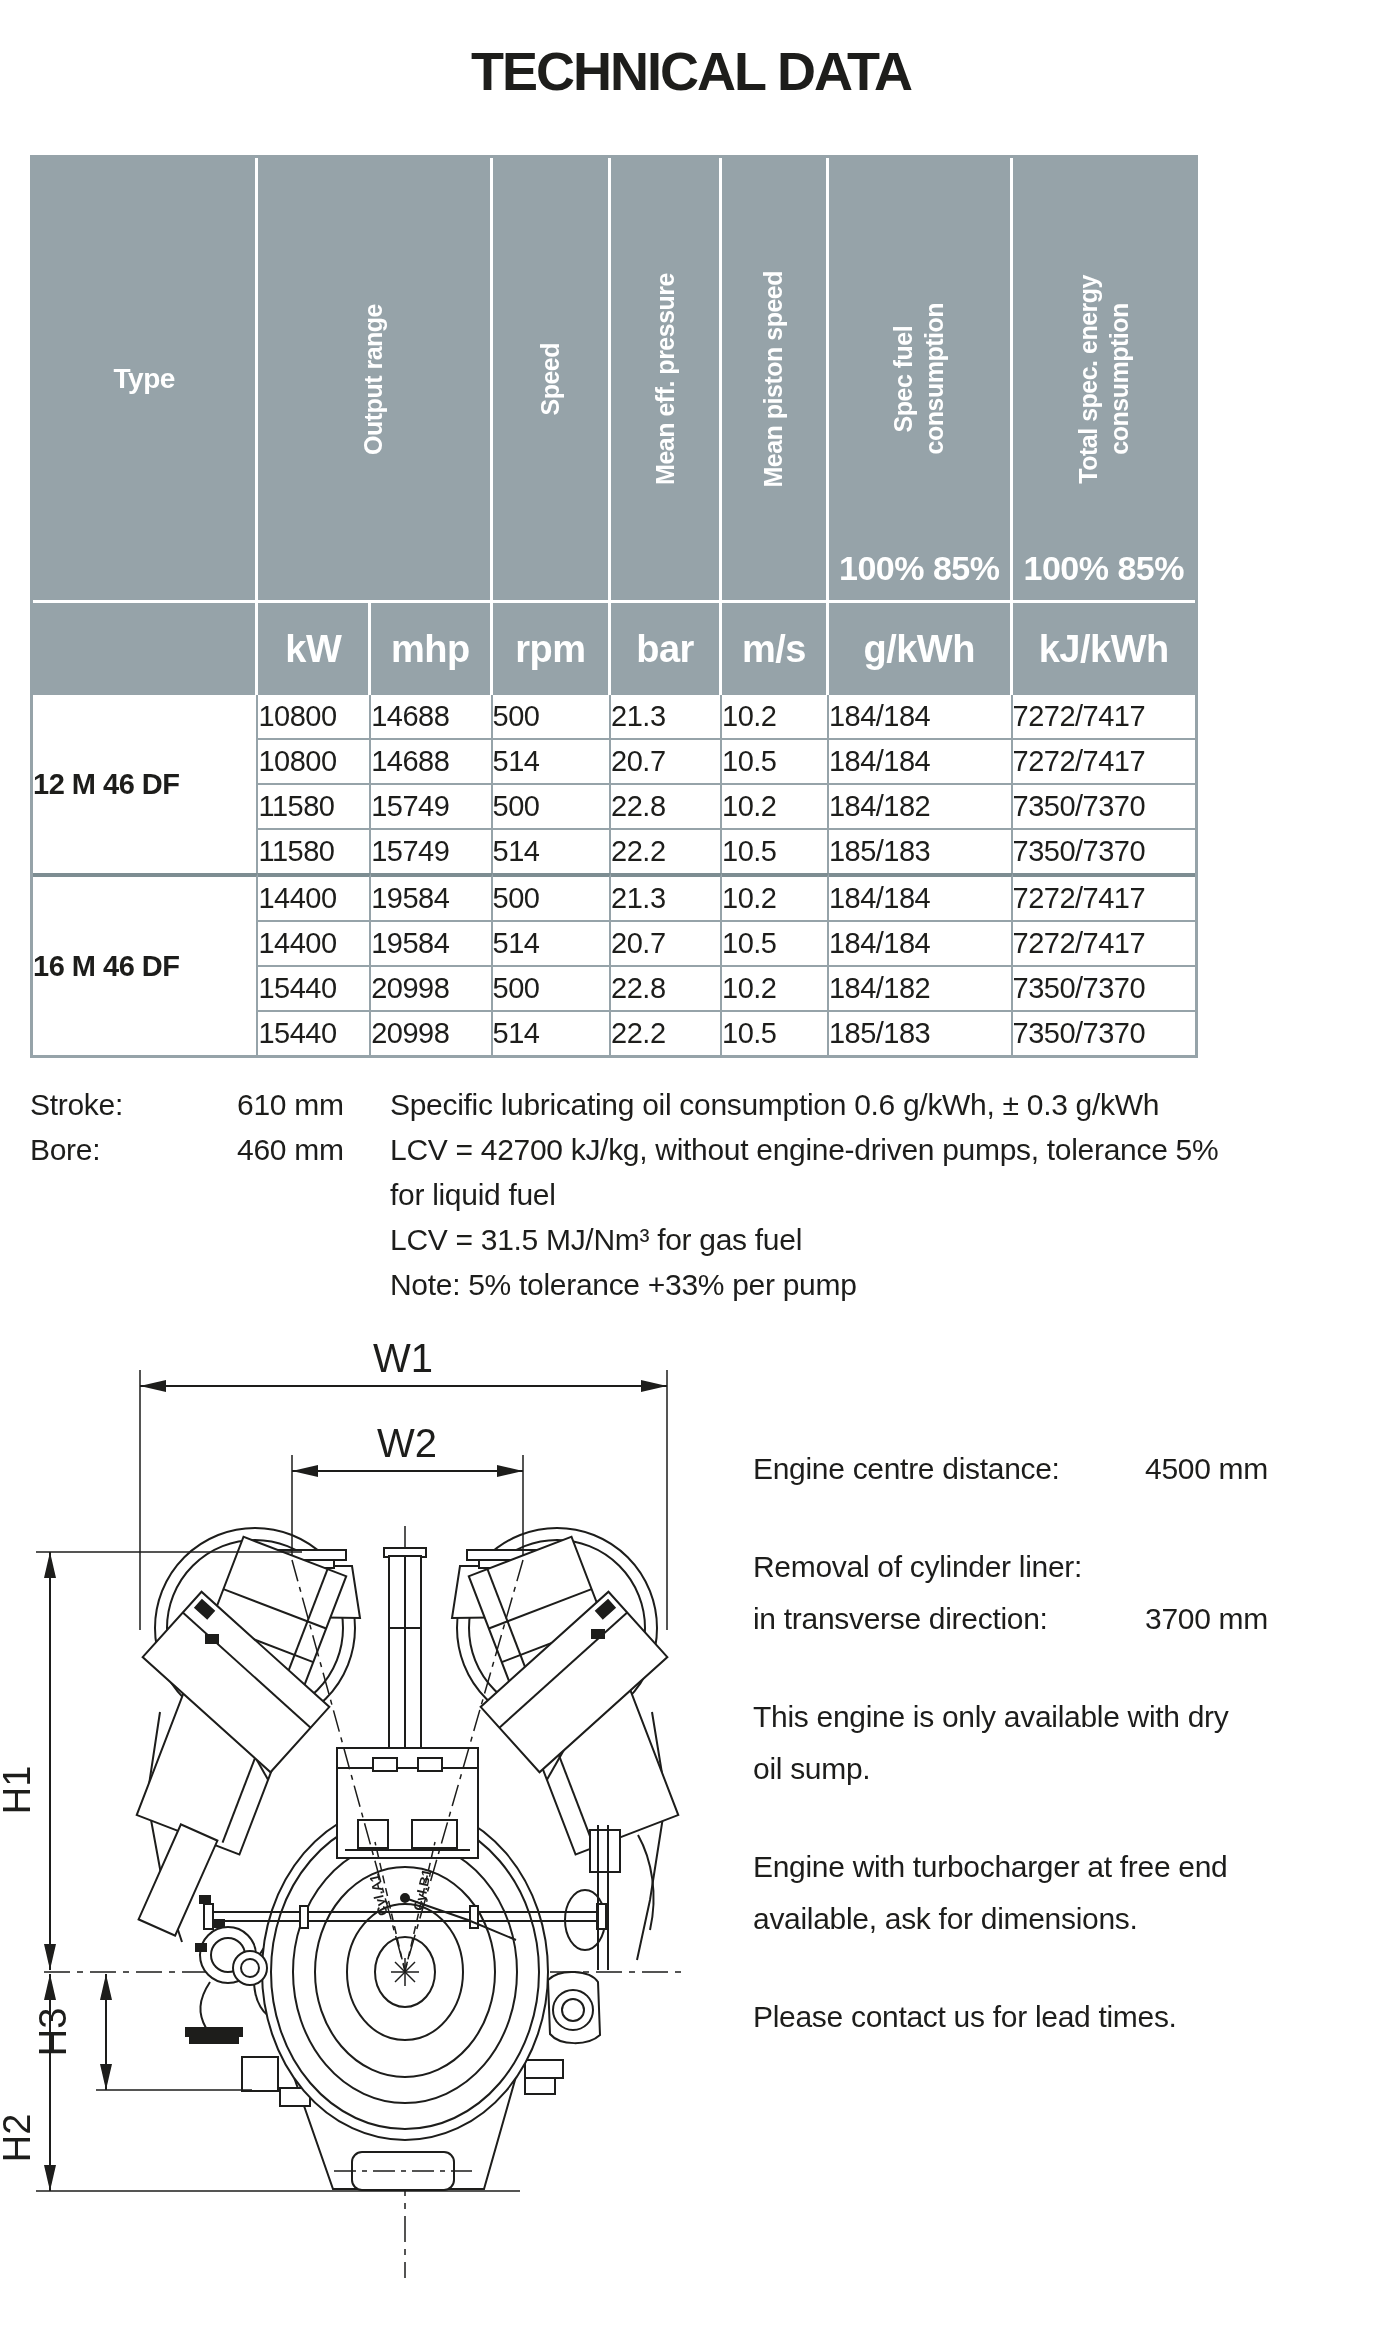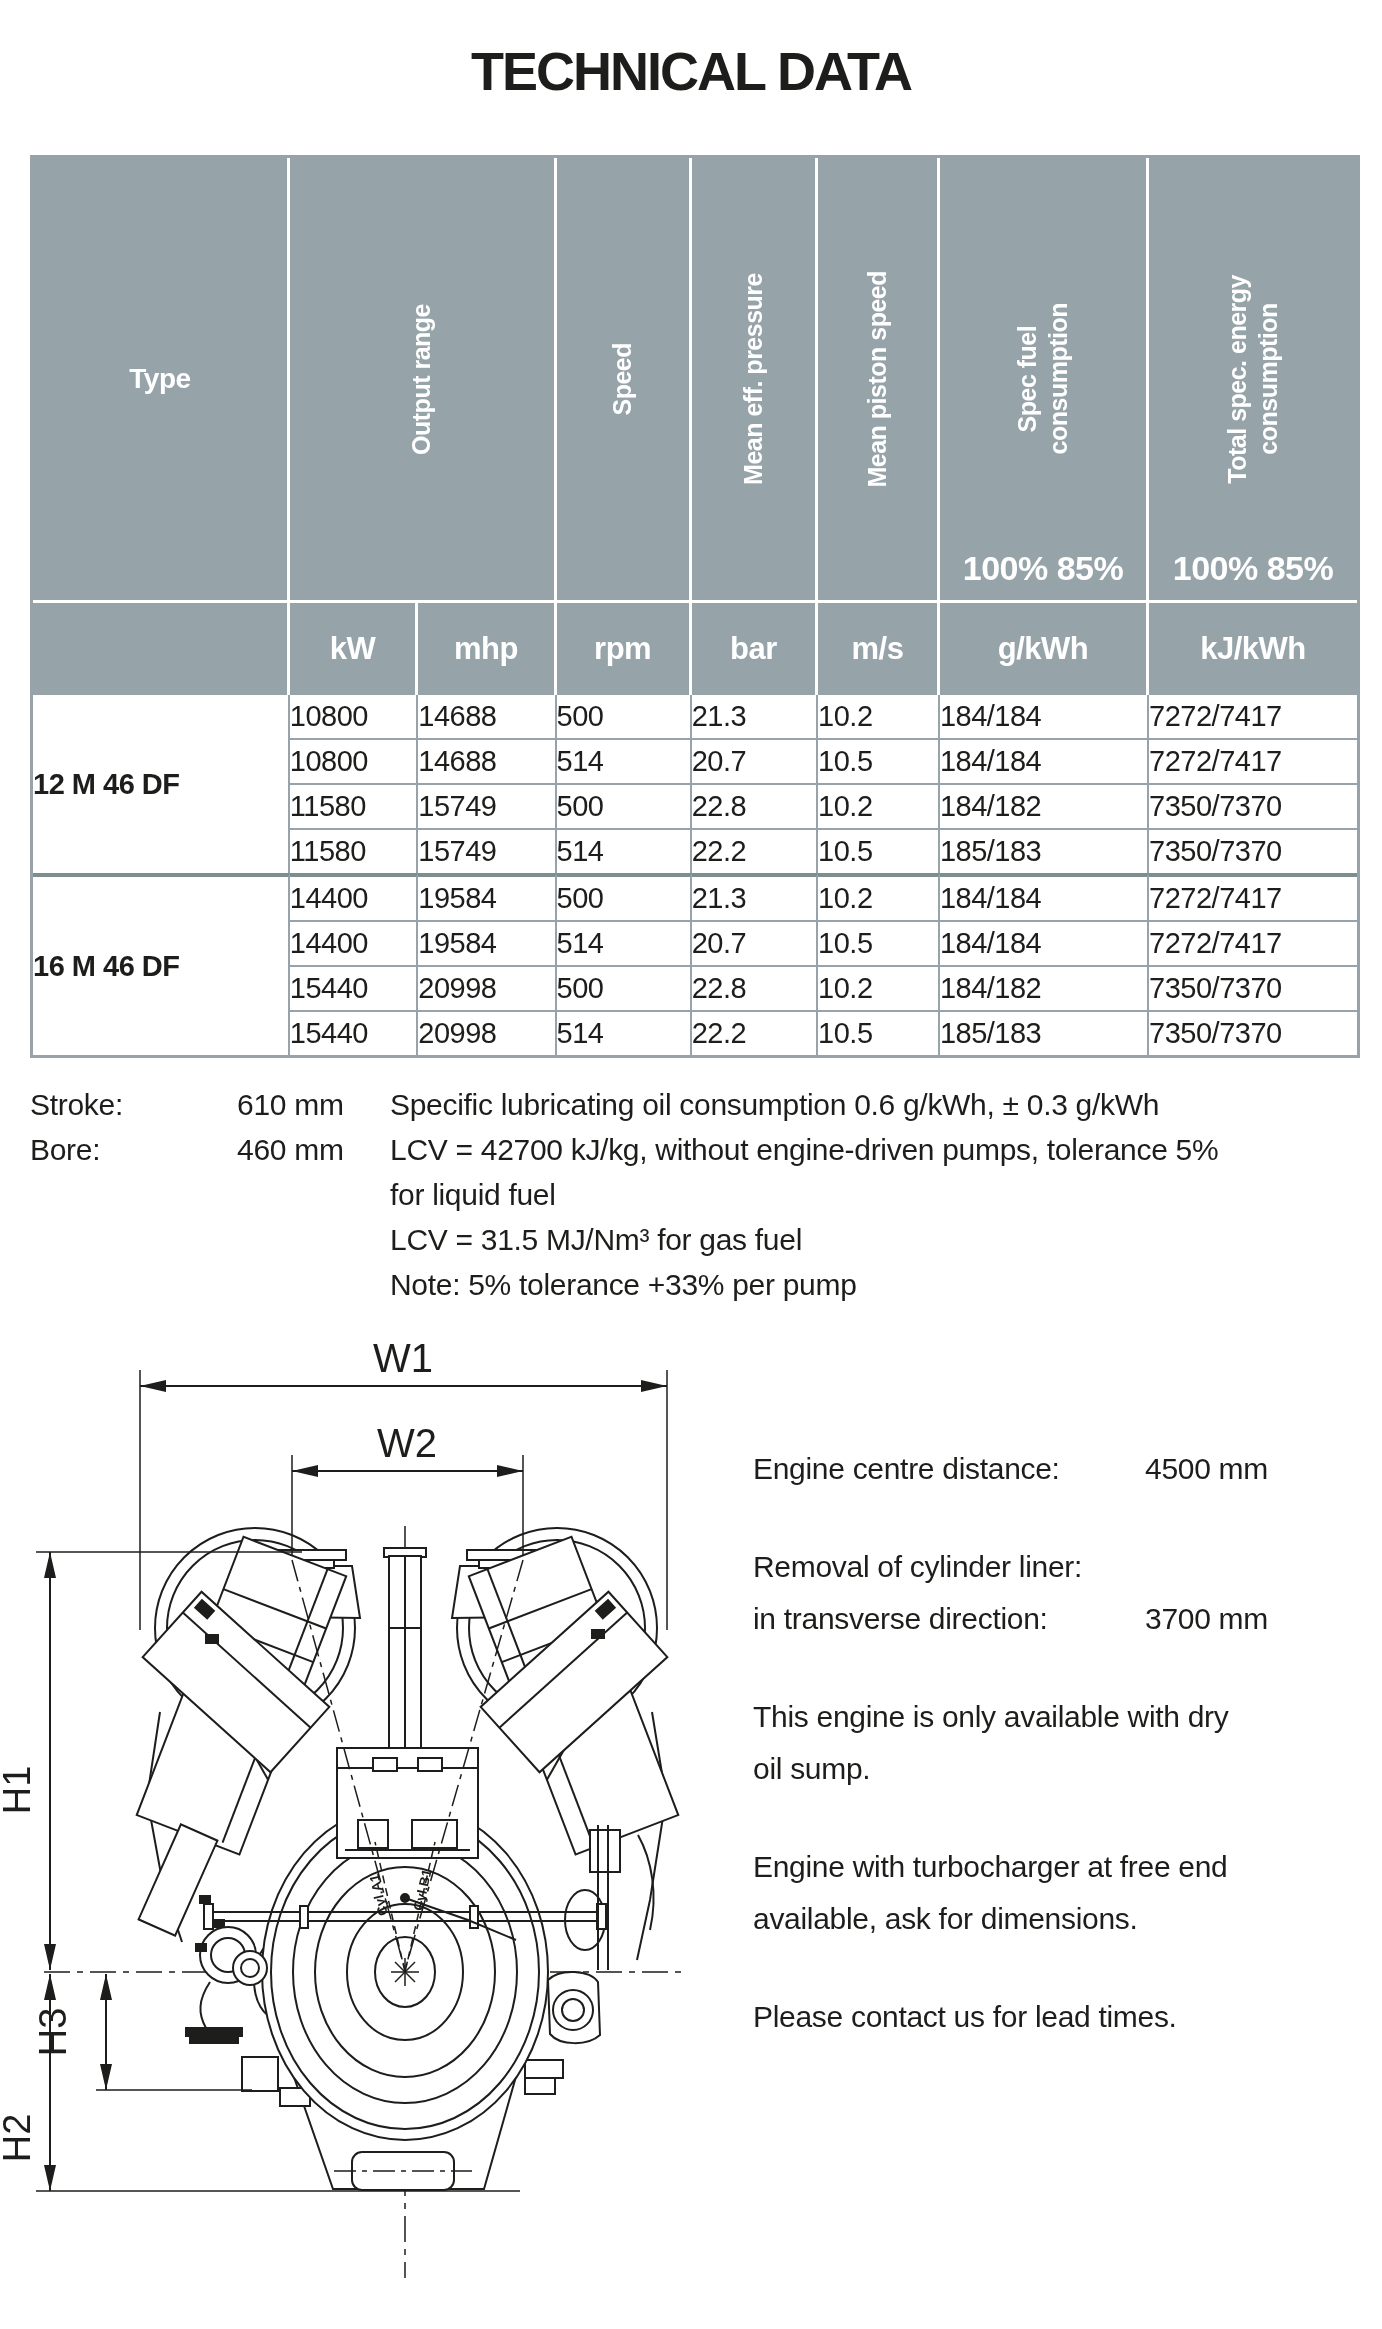--- a/index.html
+++ b/index.html
@@ -7,30 +7,30 @@
     position:relative;width:1382px;height:2329px;background:#ffffff;
     font-family:"Liberation Sans",sans-serif;color:#1d1d1b;overflow:hidden;
   }
   
   .title{
     position:absolute;top:40px;left:0;width:100%;text-align:center;
     font-size:54px;font-weight:bold;letter-spacing:-2px;color:#1d1d1b;
   }
   
   .table-wrap{
-    position:absolute;left:30px;top:155px;width:1330px;box-sizing:border-box;
+    position:absolute;left:30px;top:155px;width:1168px;box-sizing:border-box;
     border:3px solid #96a3a9;
   }
   table.tech{border-collapse:separate;border-spacing:0;width:100%;table-layout:fixed;}
   table.tech th{
     background:#96a3a9;color:#fff;font-weight:bold;padding:0;vertical-align:middle;
   }
   th.hsep{border-right:3px solid #fff;}
   tr.tallrow th{border-bottom:3px solid #fff;height:442px;position:relative;}
-  tr.unitsrow th{height:92px;font-size:31px;letter-spacing:-0.5px;}
+  tr.unitsrow th{height:92px;font-size:38px;letter-spacing:-0.5px;}
   .thbox{height:442px;display:flex;align-items:center;justify-content:center;}
   .typelabel{font-size:28px;letter-spacing:-0.5px;}
   .vert{
     writing-mode:vertical-rl;transform:rotate(180deg);
     font-size:25px;line-height:31px;letter-spacing:-0.5px;text-align:center;
   }
   .vline{display:block;}
   .load{
     position:absolute;bottom:12px;left:0;right:0;text-align:center;
     font-size:34px;letter-spacing:-0.5px;font-weight:bold;color:#fff;

